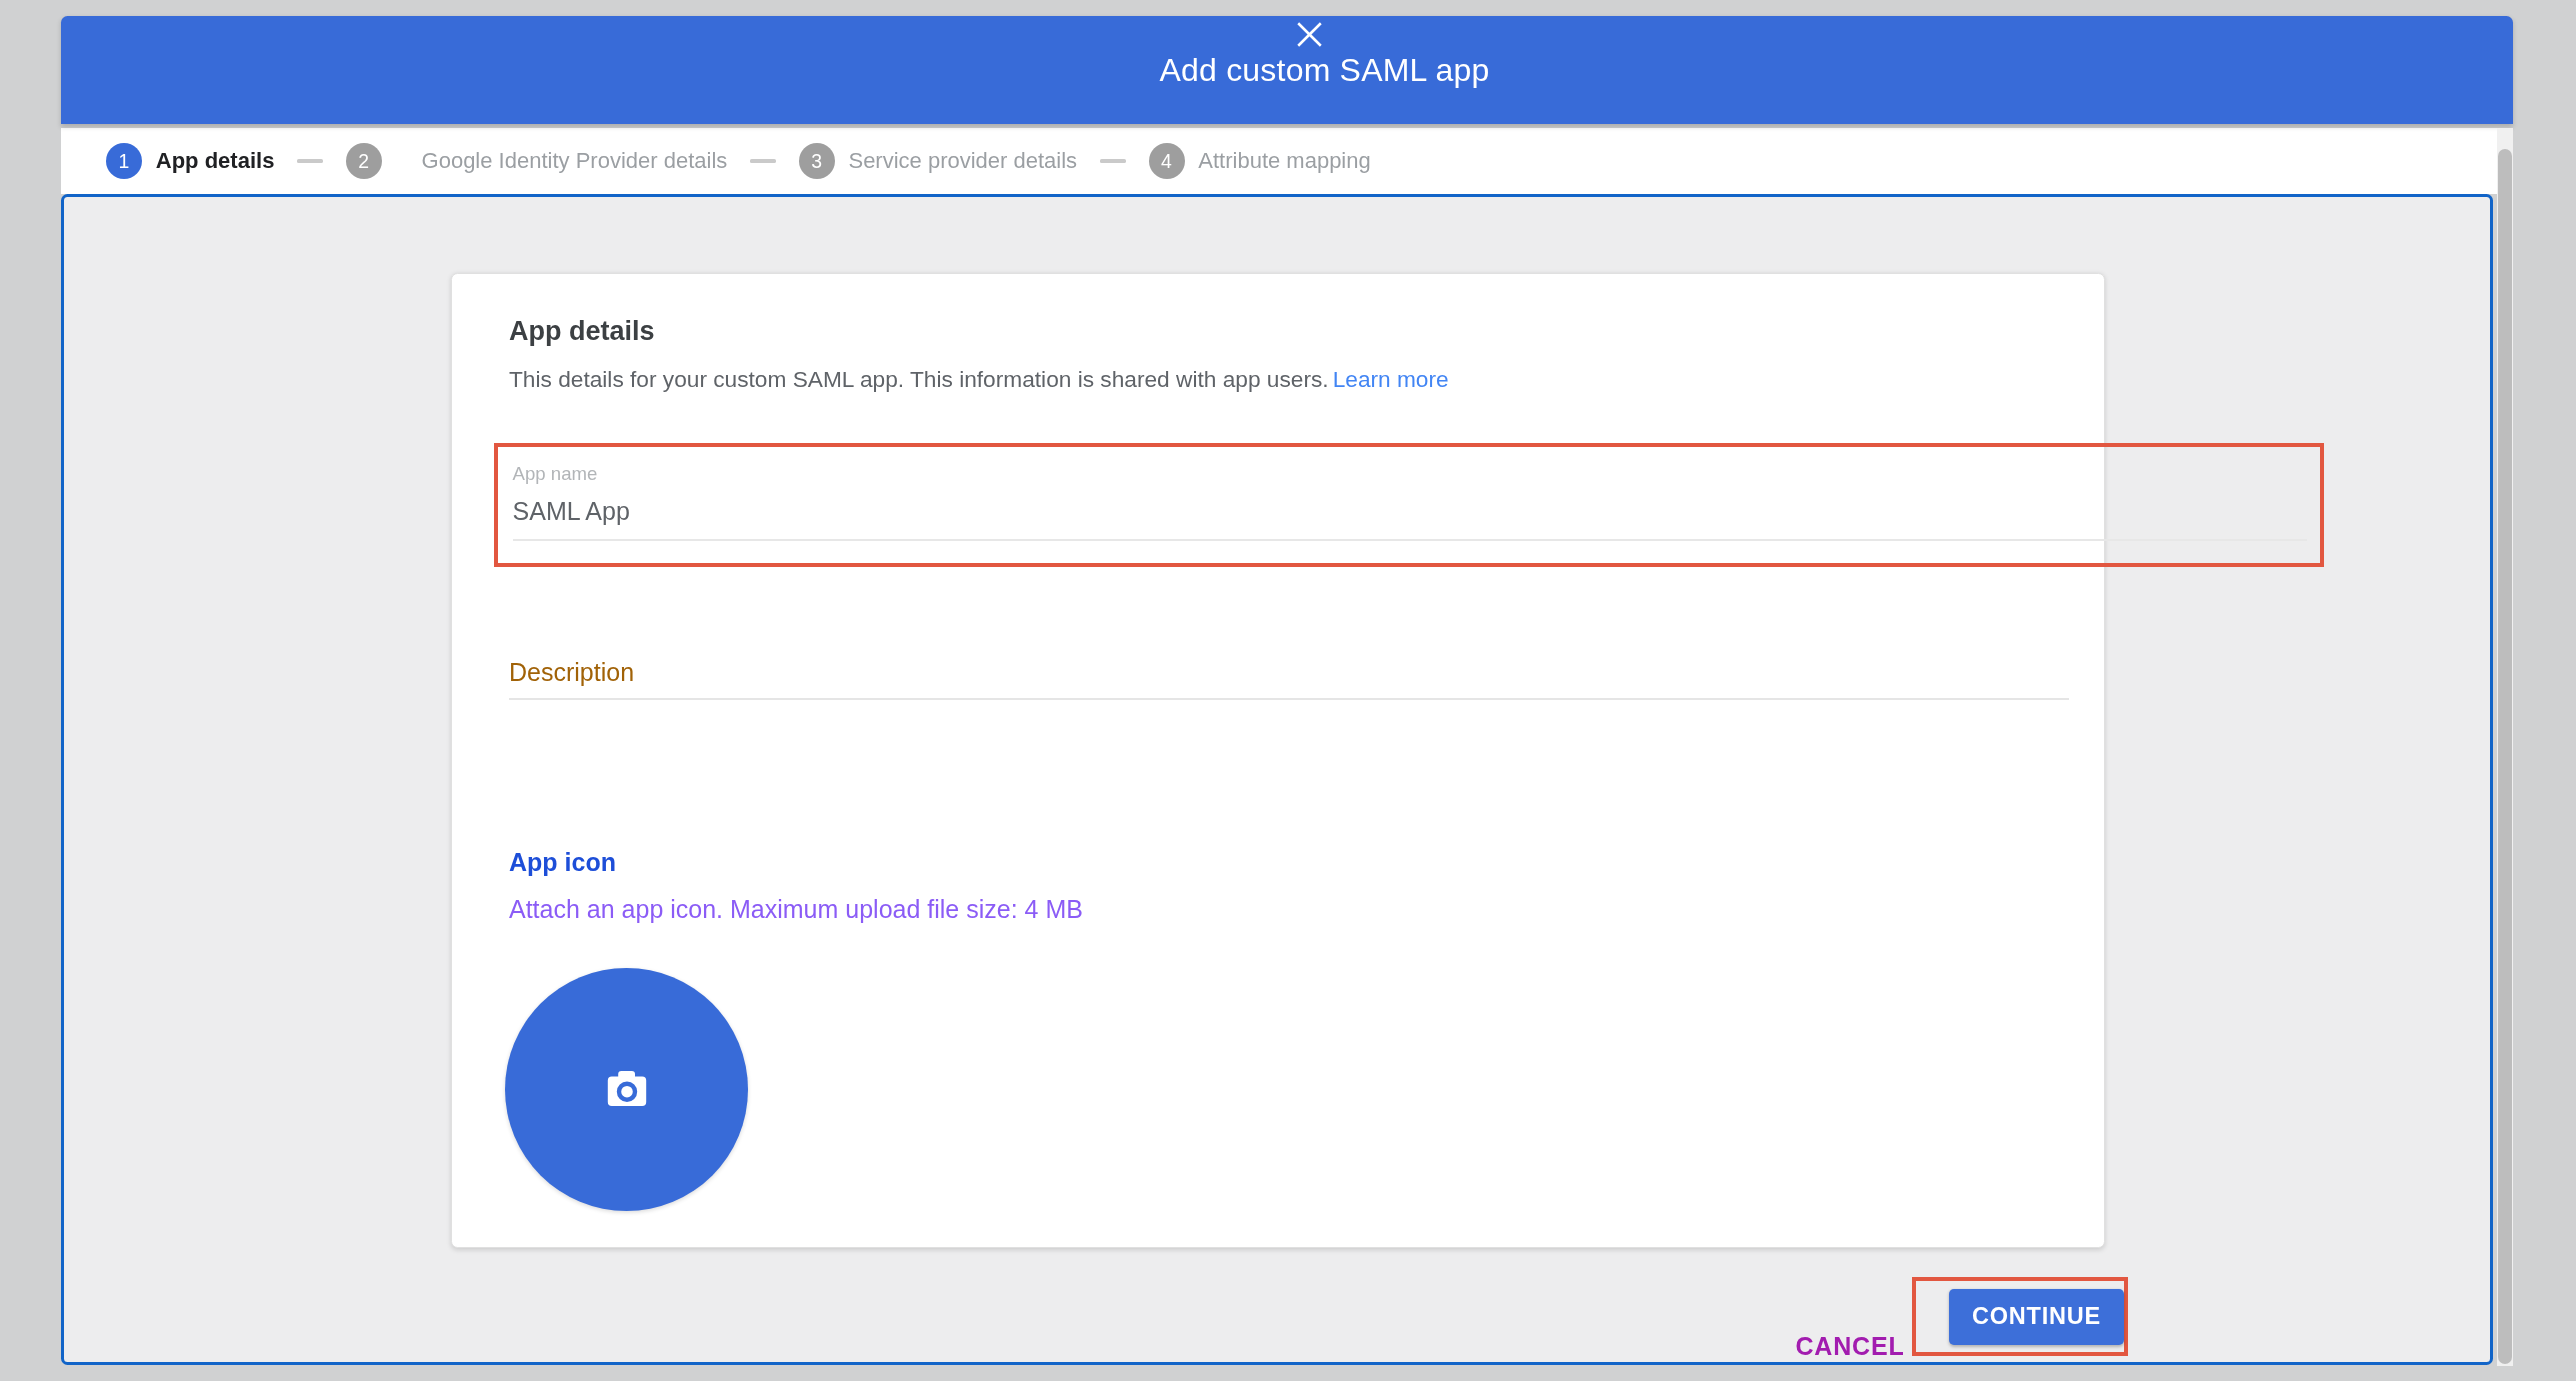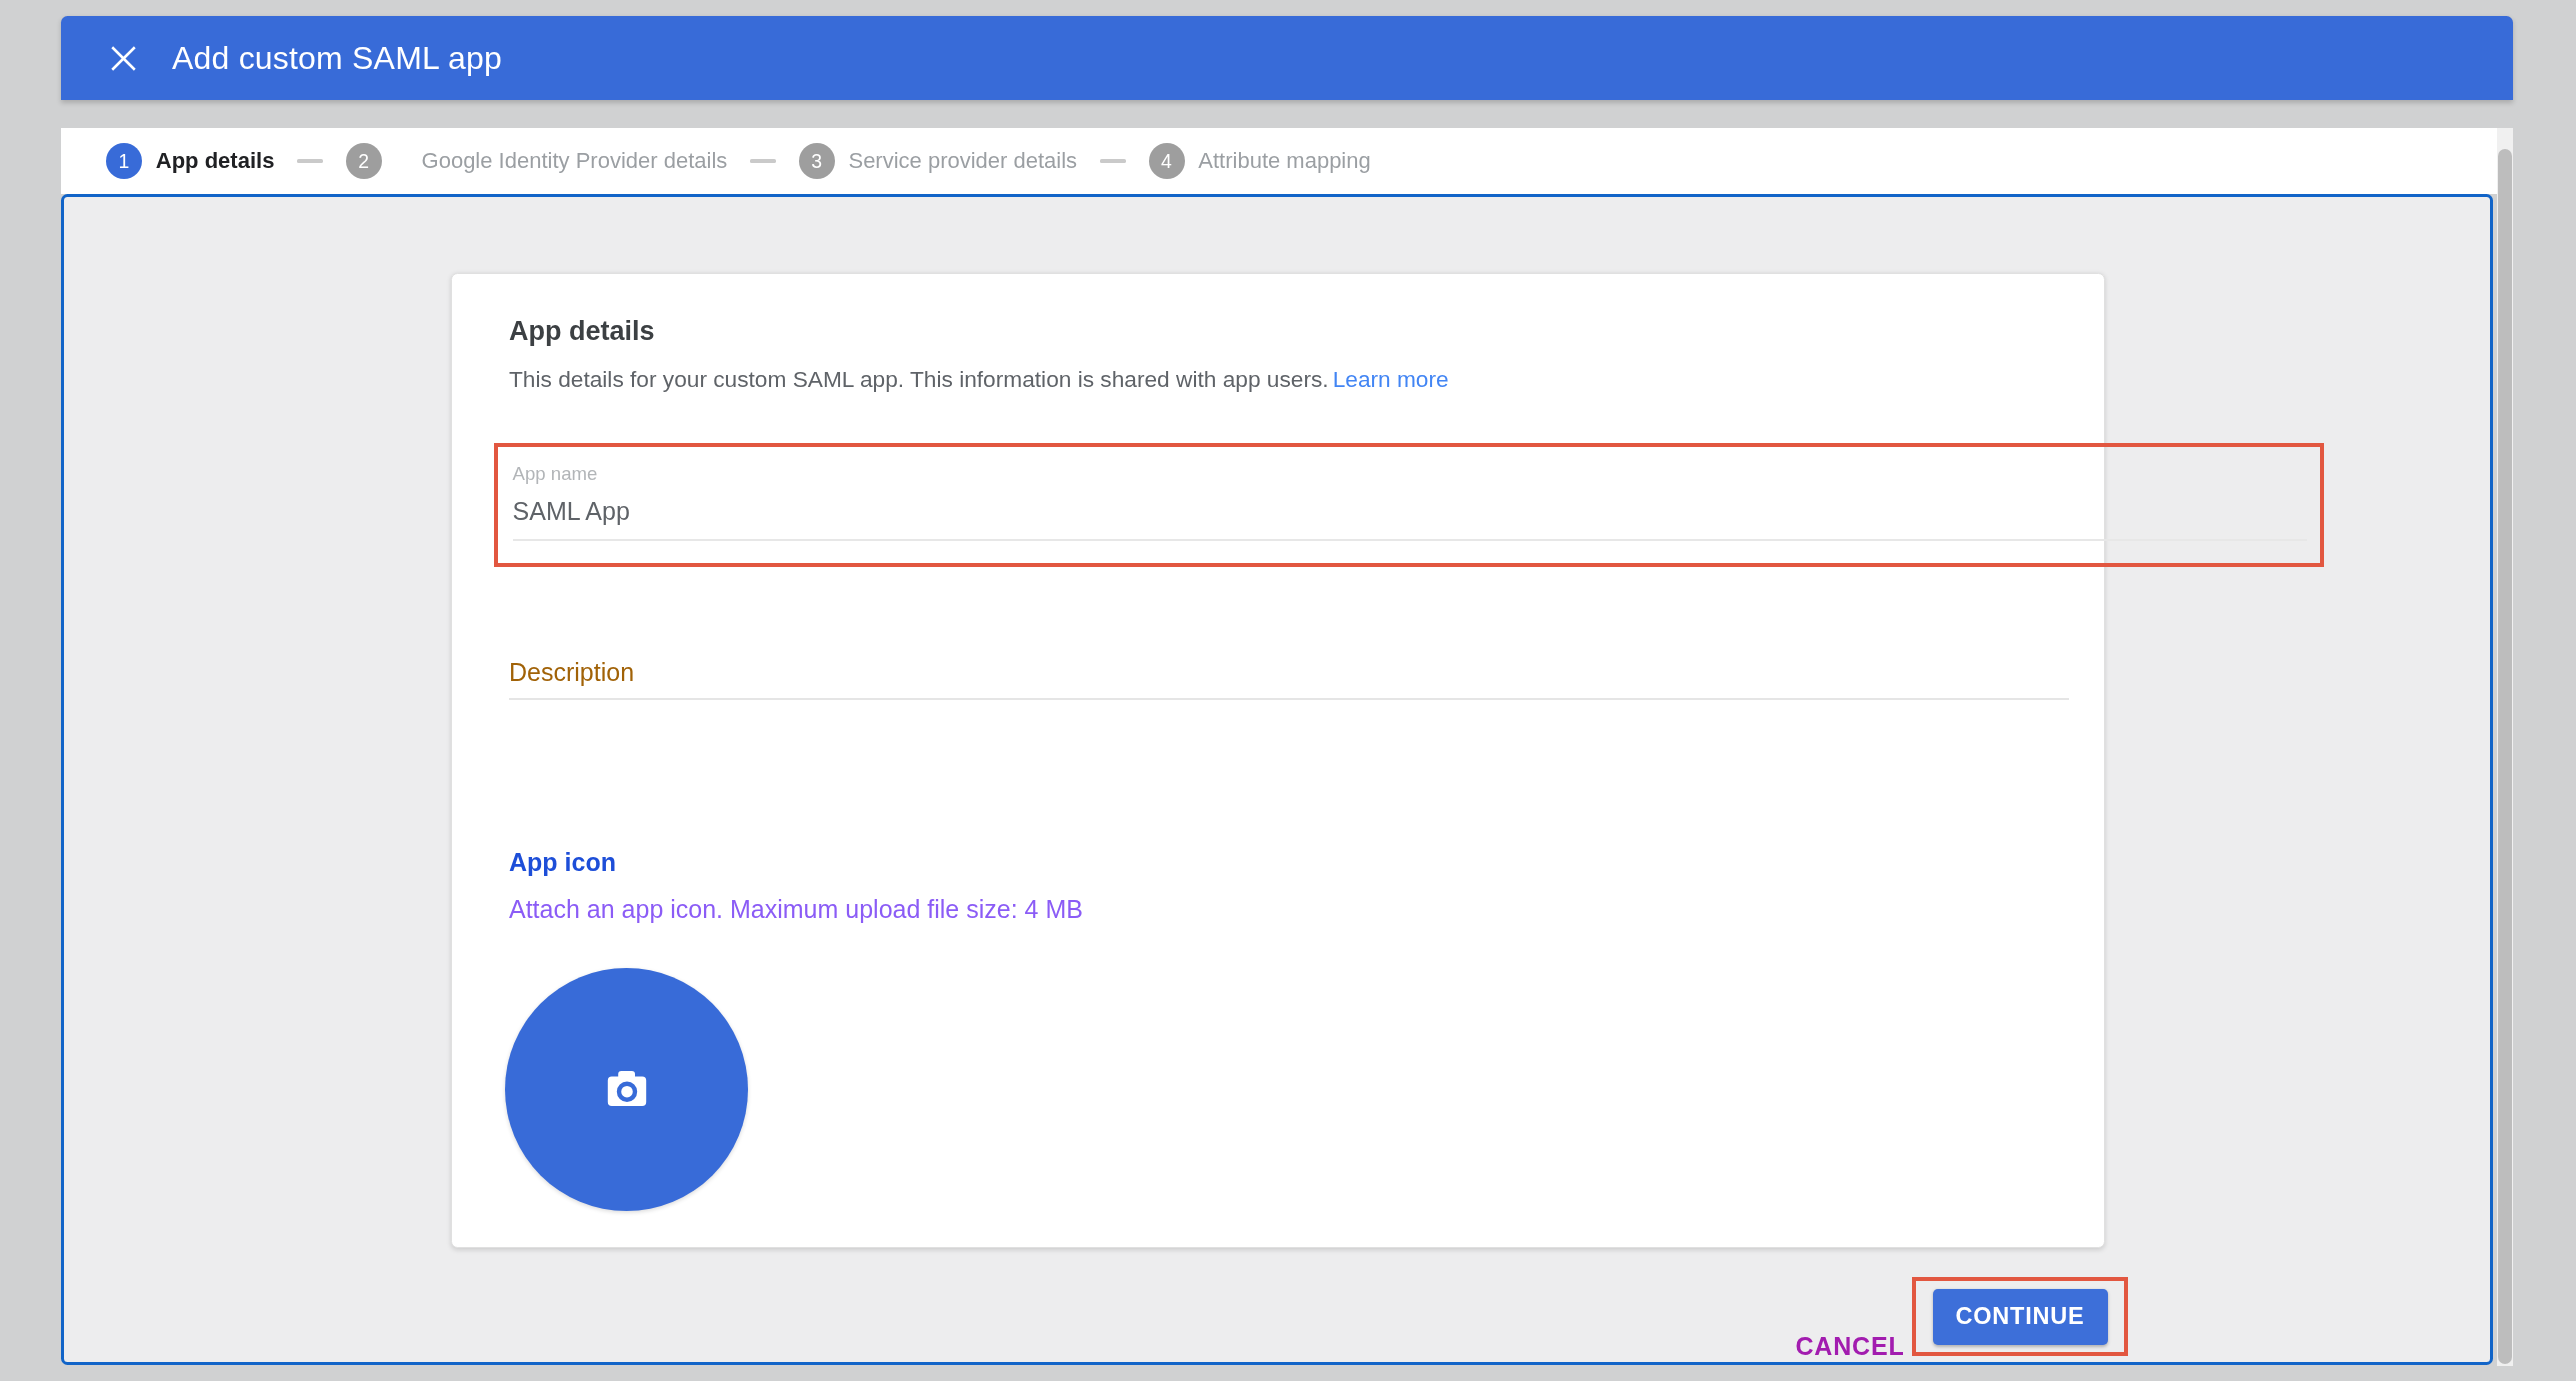--- a/index.html
+++ b/index.html
@@ -5,25 +5,26 @@
   * { margin:0; padding:0; box-sizing:border-box; }
   html,body { width:2576px; height:1382px; overflow:hidden; }
   body {
     background:#d0d1d2;
     font-family:"Liberation Sans", sans-serif;
     position:relative;
   }
 
   
   .dialog-header {
-    position:absolute; left:61px; top:16px; width:2452px; height:84px;
+    position:absolute; left:61px; top:16px; width:2452px; height:108px;
     background:#386bd8; border-radius:6.5px 6.5px 0 0;
     display:flex; align-items:center; padding-left:44px;
     box-shadow:0 2.4px 4.9px rgba(0,0,0,.18);
     z-index:3;
+    flex-direction:column;
   }
   .close-btn {
     width:36px; height:36px; display:flex; align-items:center; justify-content:center;
     cursor:pointer; background:none; border:none;
   }
   .dialog-title {
     color:#ffffff; font-size:32px; font-weight:400; letter-spacing:0.2px; margin-left:31px;
   }
 
   
@@ -115,21 +116,21 @@
   
   .cancel-btn {
     position:absolute; left:1777px; top:1320px; width:146px; height:52px;
     background:none; border:none; cursor:pointer;
     font-family:"Liberation Sans", sans-serif;
     font-size:25px; font-weight:700; letter-spacing:0.8px; color:#a21caf;
     z-index:2;
   }
   .annot-continue {
     position:absolute; left:1912px; top:1277px; width:216px; height:79px;
-    display:flex; align-items:center; justify-content:center;
+    display:flex; align-items:center; justify-content:flex-end;
     z-index:2;
   }
   .continue-btn {
     width:175px; height:56px; background:#3d6fd9; border:none; border-radius:4.9px;
     font-family:"Liberation Sans", sans-serif;
     color:#ffffff; font-size:23.5px; font-weight:700; letter-spacing:0.8px;
     cursor:pointer; box-shadow:0 1.6px 3.2px rgba(0,0,0,.25);
   }
 
   

